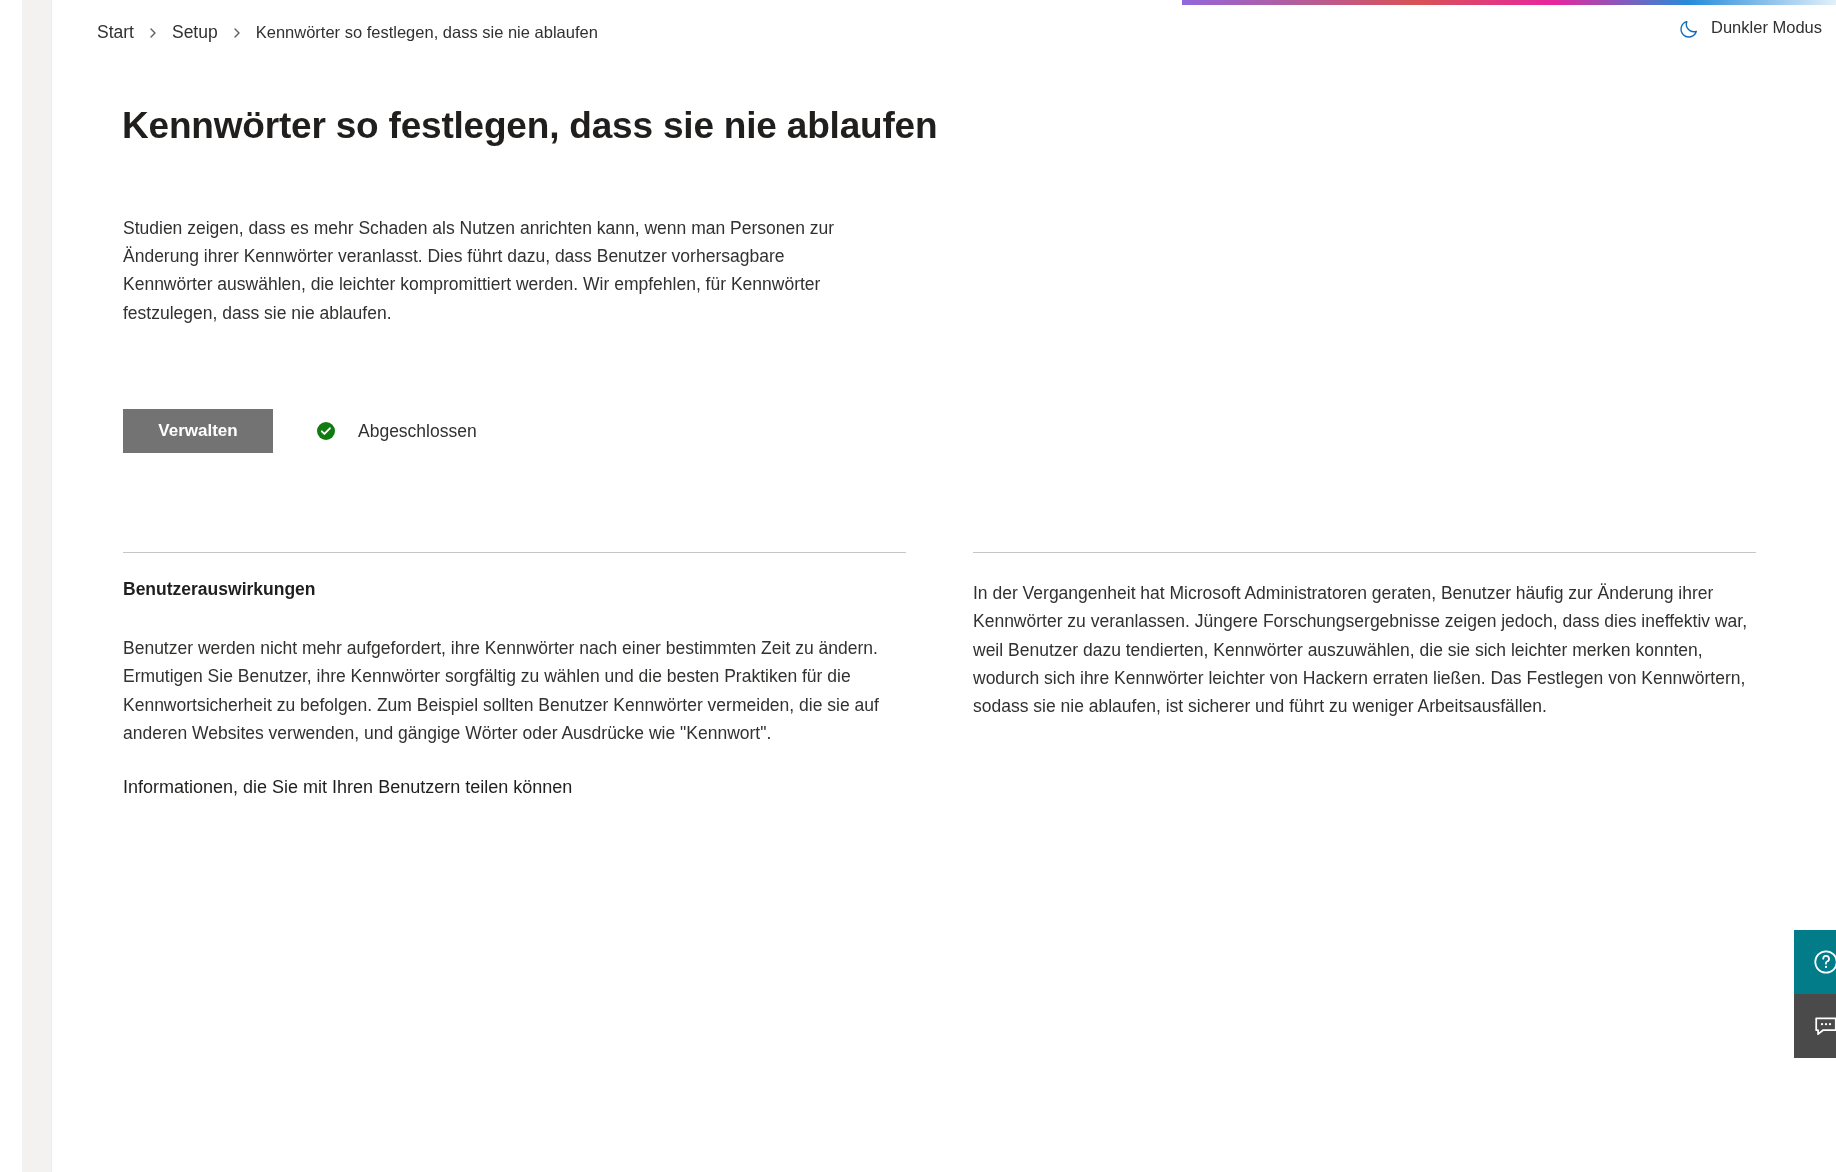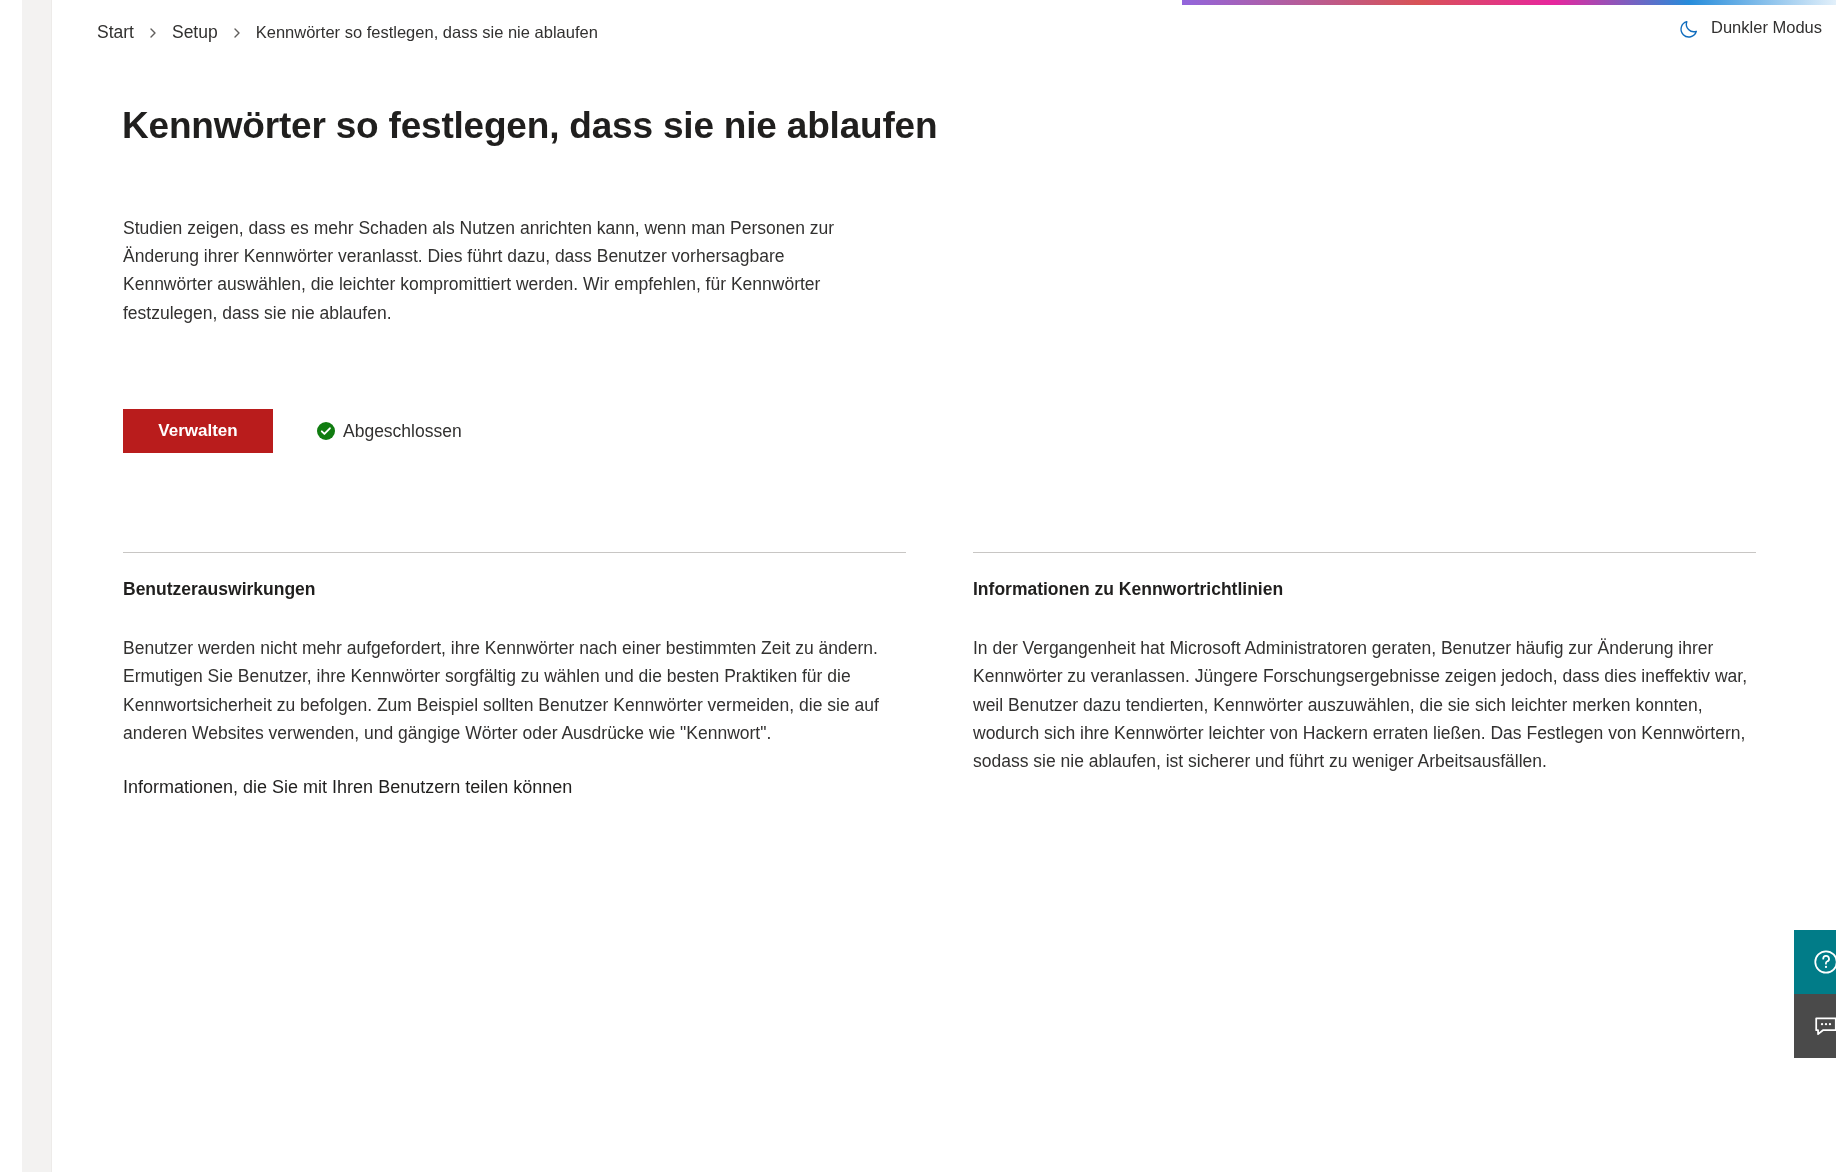--- a/index.html
+++ b/index.html
@@ -108,36 +108,36 @@
 
   
   .action-row {
     position: absolute;
     left: 71px; top: 409px;
     display: flex;
     align-items: center;
     gap: 0;
   }
   .btn-primary {
-    background: #b91c1c;
+    background: #737373;
     color: #ffffff;
     border: none;
     height: 44px;
     min-width: 150px;
     padding: 0 18px;
     font-size: 17px;
     font-family: "Liberation Sans", sans-serif;
     font-weight: 600;
     cursor: pointer;
   }
 
   .status {
     display: flex;
     align-items: center;
-    gap: 7px;
+    gap: 22px;
     margin-left: 43px;
     font-size: 17.5px;
     color: #323130;
   }
   .check-icon {
     width: 20px; height: 20px;
     display: block;
   }
 
   
@@ -252,21 +252,20 @@
 
     <section class="col left">
       <div class="col-rule"></div>
       <h2 class="col-title">Benutzerauswirkungen</h2>
       <p class="para">Benutzer werden nicht mehr aufgefordert, ihre Kennwörter nach einer bestimmten Zeit zu ändern. Ermutigen Sie Benutzer, ihre Kennwörter sorgfältig zu wählen und die besten Praktiken für die Kennwortsicherheit zu befolgen. Zum Beispiel sollten Benutzer Kennwörter vermeiden, die sie auf anderen Websites verwenden, und gängige Wörter oder Ausdrücke wie "Kennwort".</p>
       <h3 class="sub-title">Informationen, die Sie mit Ihren Benutzern teilen können</h3>
     </section>
 
     <section class="col right">
       <div class="col-rule"></div>
-      <h2 class="col-title">Informationen zu Kennwortrichtlinien</h2>
       <p class="para">In der Vergangenheit hat Microsoft Administratoren geraten, Benutzer häufig zur Änderung ihrer Kennwörter zu veranlassen. Jüngere Forschungsergebnisse zeigen jedoch, dass dies ineffektiv war, weil Benutzer dazu tendierten, Kennwörter auszuwählen, die sie sich leichter merken konnten, wodurch sich ihre Kennwörter leichter von Hackern erraten ließen. Das Festlegen von Kennwörtern, sodass sie nie ablaufen, ist sicherer und führt zu weniger Arbeitsausfällen.</p>
     </section>
 
   </div>
 
   <div class="float-stack">
     <button class="float-btn help">
       <span>
         <svg width="28" height="28" viewBox="0 0 24 24" fill="none" aria-hidden="true">
           <circle cx="12" cy="12" r="9.2" stroke="#ffffff" stroke-width="1.5" fill="none"></circle>

